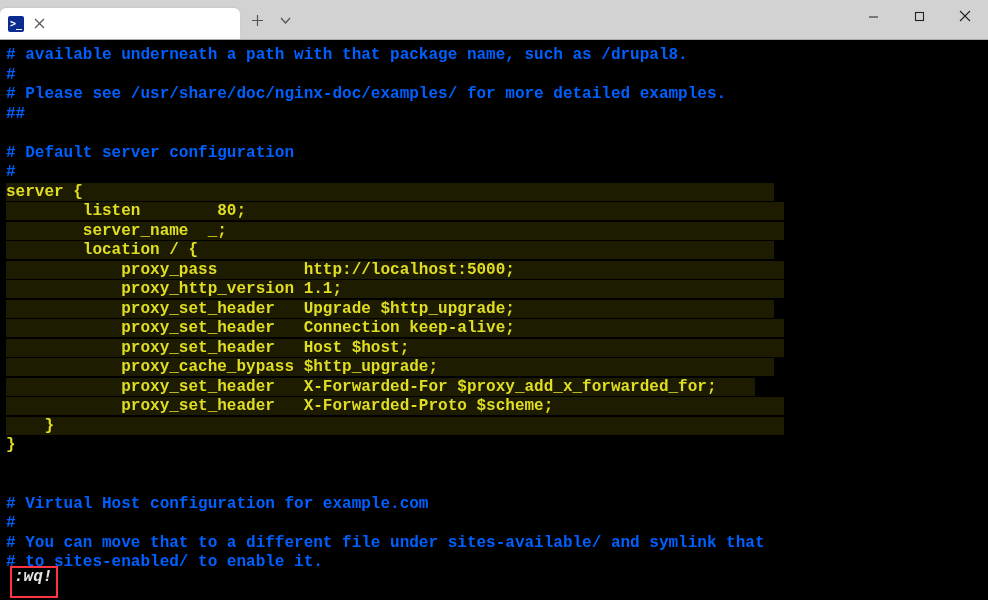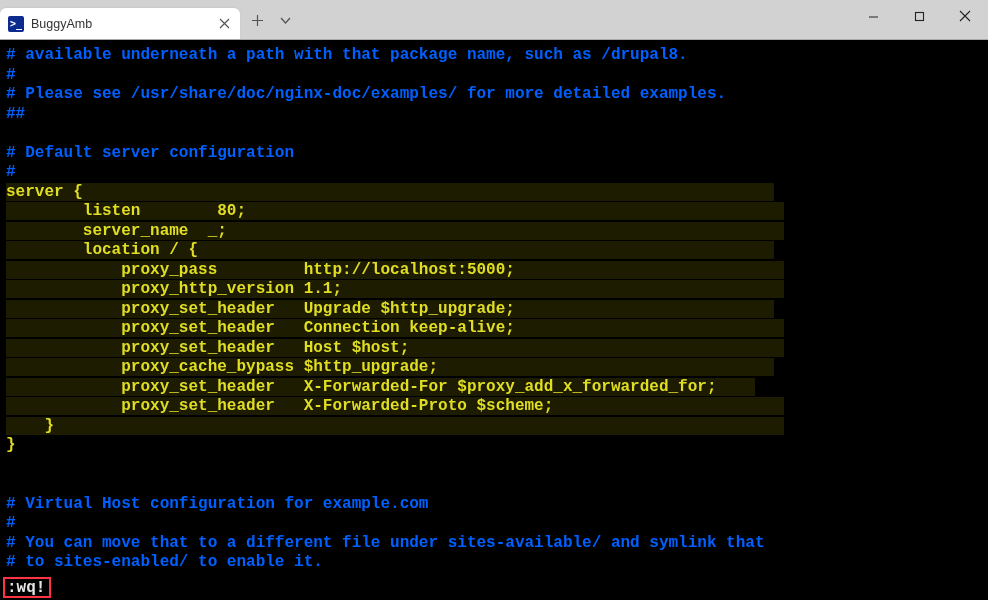--- a/index.html
+++ b/index.html
@@ -89,36 +89,36 @@
     position: relative;
   }
   .c-blue { color: #0060ff; font-weight: bold; }
   .c-yellow { color: #e0de22; font-weight: bold; }
   .c-white { color: #e6e6e6; font-weight: bold; }
   .hl-server {
     background: #1d1b00;
   }
   .cmdbox {
     position: absolute;
-    left: 3px;
+    left: 10px;
     bottom: 2px;
     border: 2px solid #ff3344;
     padding: 0px 4px 0px 2px;
     line-height: 19px;
-    height: 21px;
+    height: 32px;
     display: inline-block;
+    font-style: italic;
   }
 </style>
 </head>
 <body>
 
 <div class="titlebar">
   <div class="tab">
     <div class="tab-icon">&gt;_</div>
-    <span class="tab-title">BuggyAmb</span>
     <span class="tab-close">
       <svg width="11" height="11" viewBox="0 0 11 11">
           <path d="M1 1 L10 10 M10 1 L1 10" stroke="#555" stroke-width="1.2" fill="none"></path>
         </svg>
     </span>
   </div>
   <div class="tabbar-buttons">
     <span class="plus-icon">
       <svg width="13" height="13" viewBox="0 0 13 13">
           <path d="M6.5 1 V12 M1 6.5 H12" stroke="#555" stroke-width="1.2" fill="none"></path>

